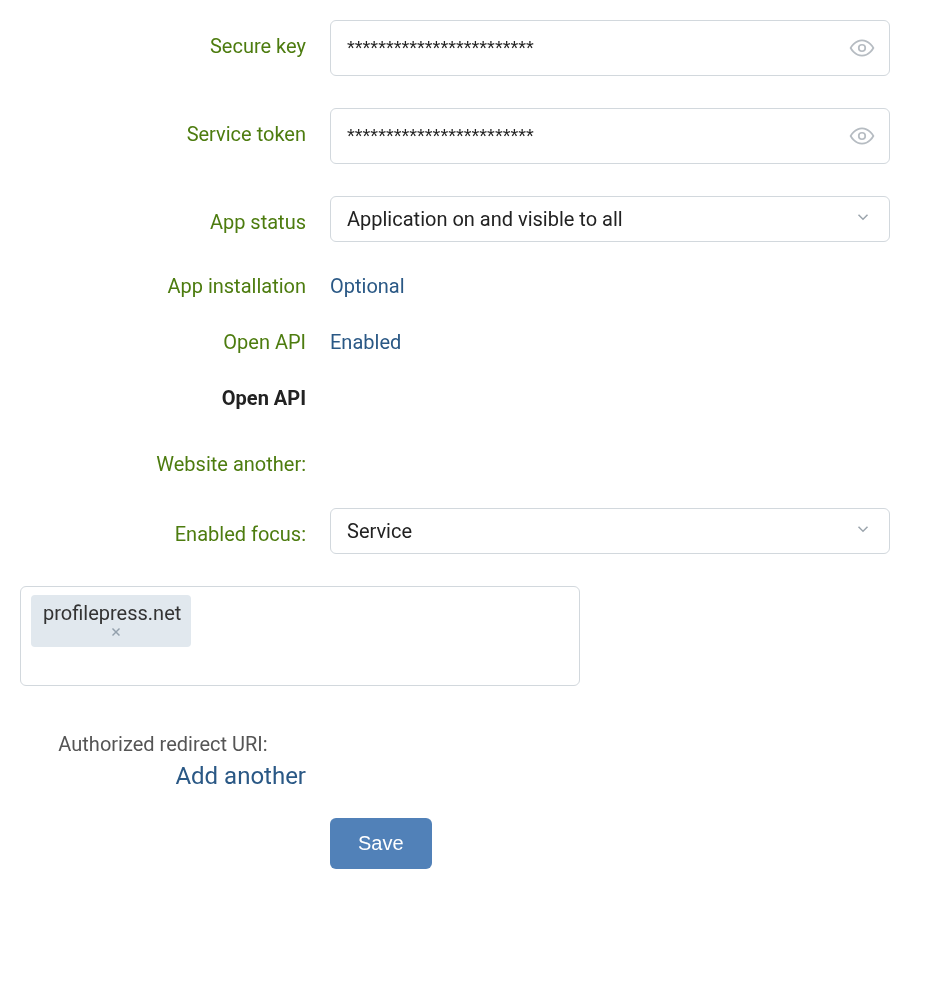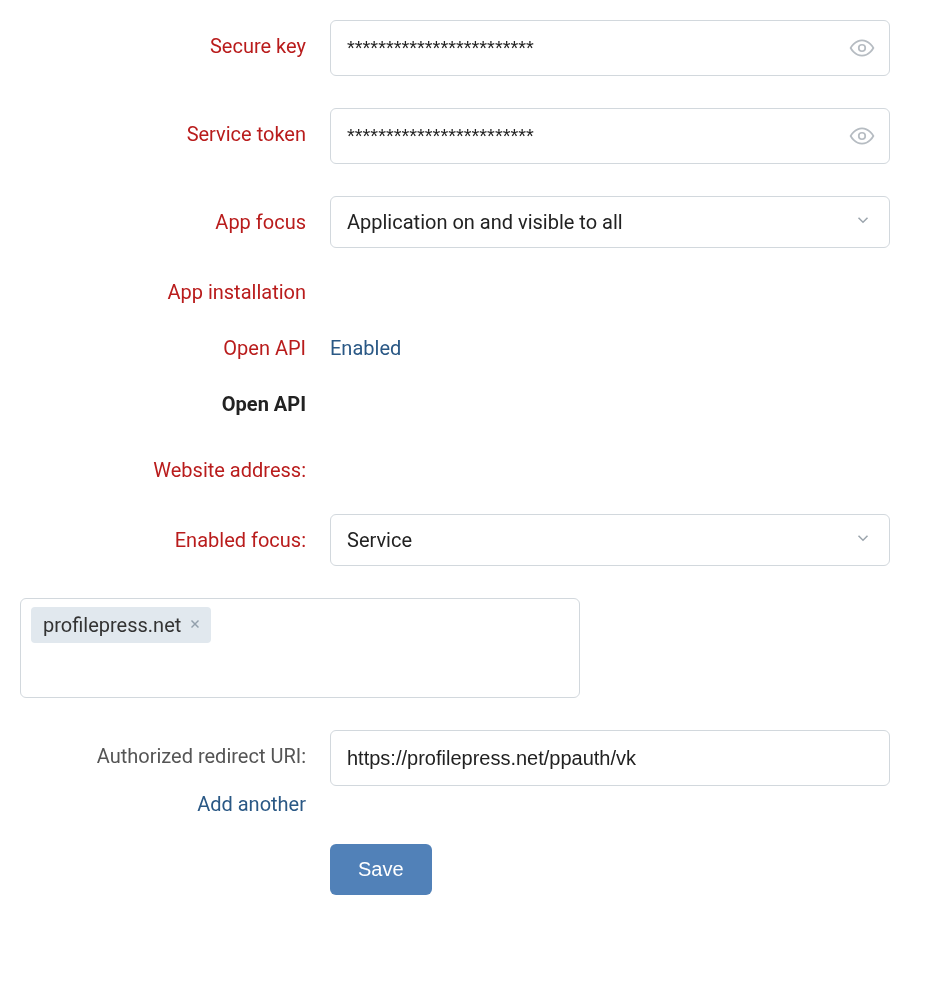--- a/index.html
+++ b/index.html
@@ -17,21 +17,21 @@
   .form-row {
     display: flex;
     align-items: flex-start;
     margin-bottom: 32px;
   }
   .form-label {
     width: 310px;
     text-align: right;
     padding-right: 24px;
     font-size: 20px;
-    color: #b91c1c;
+    color: #4d7c0f;
     padding-top: 14px;
   }
   .form-label.tight {
     padding-top: 0;
   }
   .form-control-wrap {
     flex: 1;
     max-width: 560px;
   }
   .section-header {
@@ -73,21 +73,21 @@
     justify-content: center;
     cursor: pointer;
     color: #b6bcc2;
   }
   .select-box {
     position: relative;
     width: 100%;
   }
   .select-input {
     width: 100%;
-    height: 52px;
+    height: 46px;
     border: 1px solid #d2d8dd;
     border-radius: 6px;
     padding: 0 16px;
     font-size: 20px;
     color: #222;
     background: #fff;
     display: flex;
     align-items: center;
     cursor: pointer;
   }
@@ -113,30 +113,31 @@
     cursor: text;
   }
   .tag-chip {
     display: inline-flex;
     align-items: center;
     background: #e1e8ee;
     border-radius: 4px;
     padding: 6px 10px 6px 12px;
     font-size: 20px;
     color: #333;
+    flex-direction: column;
   }
   .tag-remove {
     margin-left: 8px;
     color: #93a0ac;
     cursor: pointer;
     font-size: 16px;
     line-height: 1;
   }
   .add-another {
-    font-size: 20px;
+    font-size: 24px;
     color: #2a5885;
     cursor: pointer;
     text-align: right;
     padding-right: 24px;
     width: 310px;
     margin-top: 6px;
   }
   .save-btn {
     background: #5181b8;
     color: #fff;
@@ -146,21 +147,21 @@
     padding: 14px 28px;
     cursor: pointer;
   }
   .redirect-row {
     display: flex;
     align-items: flex-start;
     margin-bottom: 0;
   }
   .redirect-label-group {
     width: 310px;
-    text-align: right;
+    text-align: center;
     padding-right: 24px;
   }
   .redirect-label {
     font-size: 20px;
     color: #555;
     padding-top: 14px;
   }
 </style>
 </head>
 <body>
@@ -189,50 +190,53 @@
         <svg width="26" height="26" viewBox="0 0 24 24" fill="none" stroke="currentColor" stroke-width="1.6">
           <path d="M1.5 12s3.8-7 10.5-7 10.5 7 10.5 7-3.8 7-10.5 7S1.5 12 1.5 12z"></path>
           <circle cx="12" cy="12" r="3"></circle>
         </svg>
       </div>
     </div>
   </div>
 </div>
 
 <div class="form-row">
-  <div class="form-label">App focus</div>
+  <div class="form-label">App status</div>
   <div class="form-control-wrap">
     <div class="select-box">
       <div class="select-input">
         <span>Application on and visible to all</span>
       </div>
       <div class="chevron">
         <svg width="18" height="18" viewBox="0 0 24 24" fill="none" stroke="currentColor" stroke-width="2">
           <polyline points="6 9 12 15 18 9"></polyline>
         </svg>
       </div>
     </div>
   </div>
 </div>
 
 <div class="form-row">
   <div class="form-label tight">App installation</div>
+  <div class="form-control-wrap">
+    <span class="link-value">Optional</span>
+  </div>
 </div>
 
 <div class="form-row">
   <div class="form-label tight">Open API</div>
   <div class="form-control-wrap">
     <span class="link-value">Enabled</span>
   </div>
 </div>
 
 <div class="section-header">Open API</div>
 
 <div class="form-row">
-  <div class="form-label">Website address:</div>
+  <div class="form-label">Website another:</div>
 </div>
 
 <div class="form-row">
   <div class="form-label">Enabled focus:</div>
   <div class="form-control-wrap">
     <div class="select-box">
       <div class="select-input">
         <span>Service</span>
       </div>
       <div class="chevron">
@@ -257,23 +261,20 @@
         </span>
       </span>
     </div>
   </div>
 </div>
 
 <div class="redirect-row">
   <div class="redirect-label-group">
     <div class="redirect-label">Authorized redirect URI:</div>
   </div>
-  <div class="form-control-wrap">
-    <input type="text" class="text-input" value="https://profilepress.net/ppauth/vk" style="">
-  </div>
 </div>
 <div class="add-another">Add another</div>
 
 <div class="form-row" style="margin-top:28px;">
   <div style="width:310px;"></div>
   <div class="form-control-wrap">
     <button class="save-btn">Save</button>
   </div>
 </div>
 

